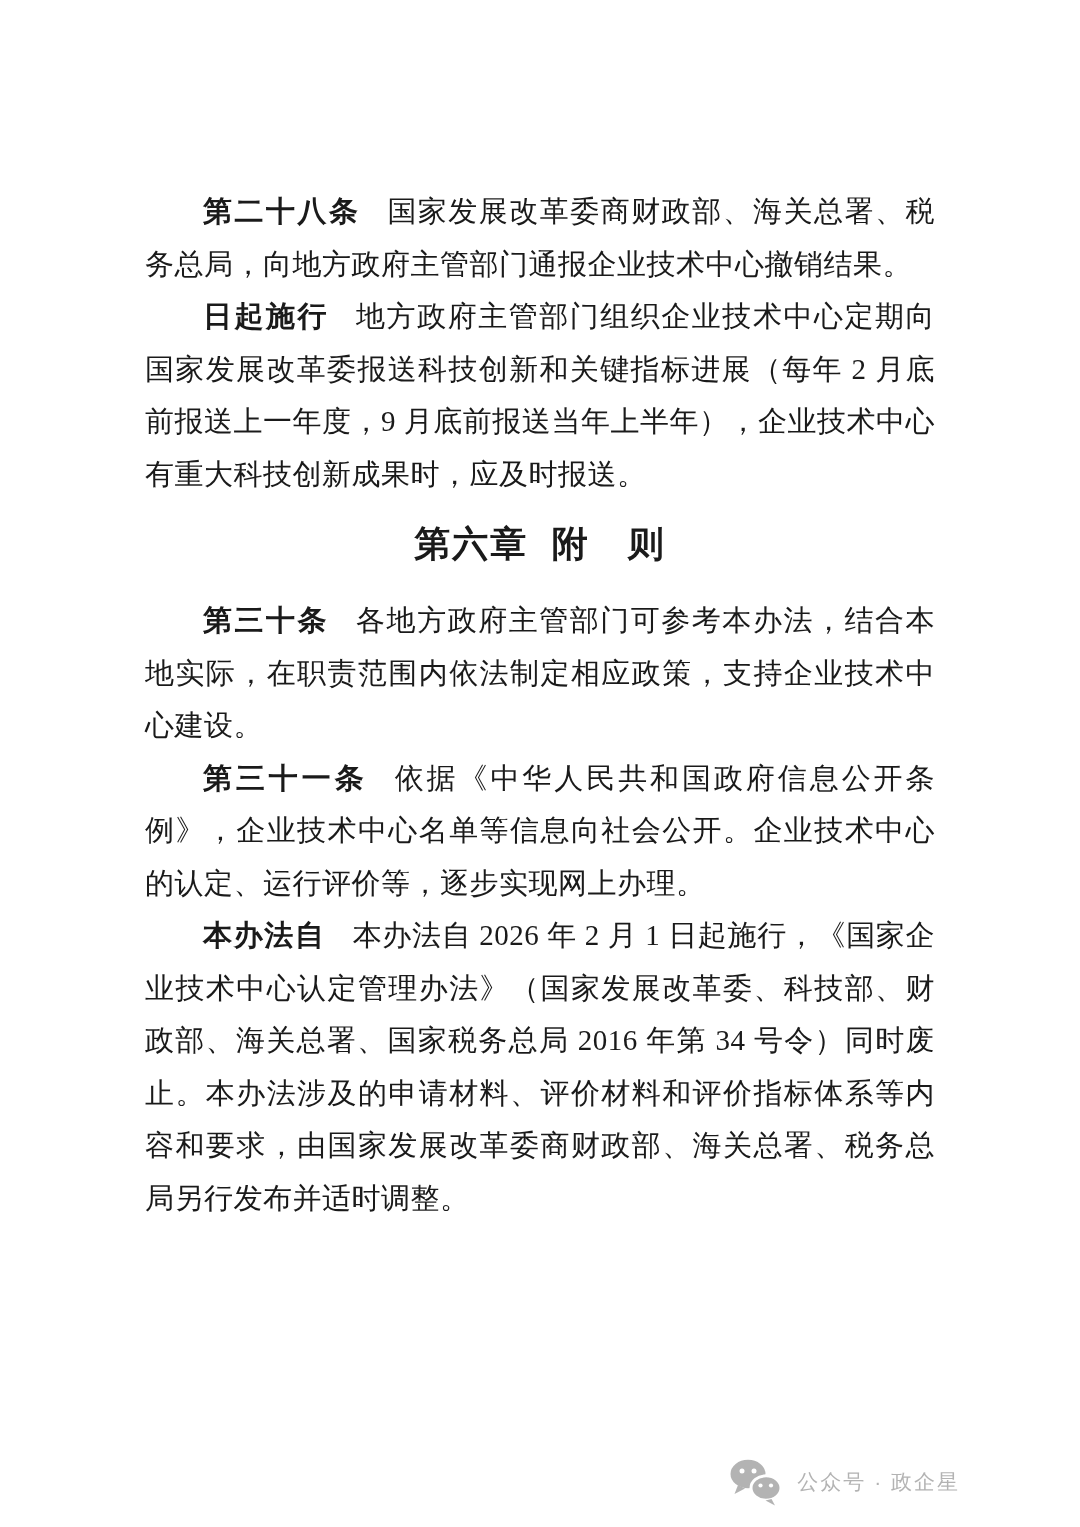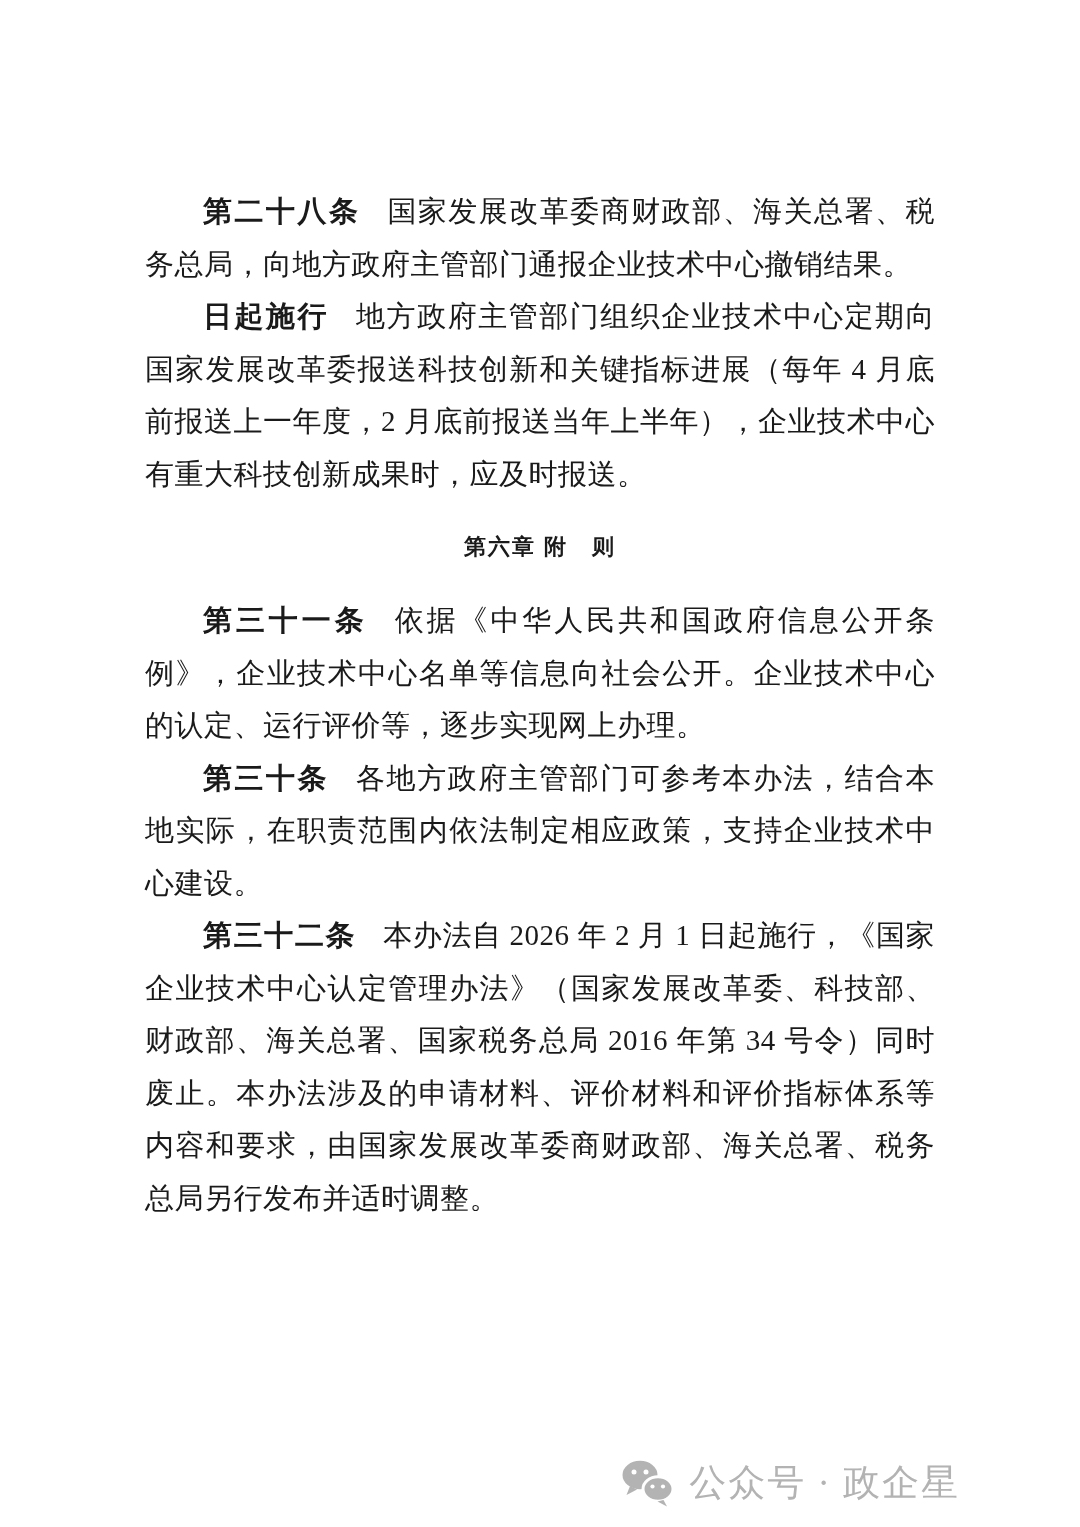--- a/index.html
+++ b/index.html
@@ -27,63 +27,63 @@
     word-break: break-all;
     letter-spacing: 0.5px;
   }
   .article .num {
     font-family: "Liberation Sans", "DejaVu Sans", sans-serif;
     font-weight: 700;
     letter-spacing: 1.5px;
     margin-right: 27px;
   }
   .chapter {
-    font-family: Liberation Sans, sans-serif;
+    font-family: Liberation Mono, monospace;
     font-weight: 700;
-    font-size: 22px;
+    font-size: 36px;
     line-height: 54px;
     text-align: center;
     text-indent: 0;
     margin: 20px 0;
     letter-spacing: 2px;
   }
   .footer {
     position: absolute;
     right: 120px;
     top: 1458px;
     display: flex;
     align-items: center;
     gap: 14px;
     color: #b3b3b3;
   }
   .footer .wicon { display: inline-flex; align-items: center; }
   .footer .wtext {
-    font-family: Liberation Serif, serif;
-    font-size: 37px;
+    font-family: Liberation Sans, sans-serif;
+    font-size: 21px;
     letter-spacing: 2px;
     white-space: nowrap;
   }
 </style>
 </head>
 <body>
 
 <div class="page">
   <div class="content">
 
     <p class="article"><span class="num">第二十八条</span><span>国家发展改革委商财政部、海关总署、税务总局，向地方政府主管部门通报企业技术中心撤销结果。</span></p>
 
-    <p class="article"><span class="num">日起施行</span><span>地方政府主管部门组织企业技术中心定期向国家发展改革委报送科技创新和关键指标进展（每年 4 月底前报送上一年度，2 月底前报送当年上半年），企业技术中心有重大科技创新成果时，应及时报送。</span></p>
+    <p class="article"><span class="num">日起施行</span><span>地方政府主管部门组织企业技术中心定期向国家发展改革委报送科技创新和关键指标进展（每年 2 月底前报送上一年度，9 月底前报送当年上半年），企业技术中心有重大科技创新成果时，应及时报送。</span></p>
 
     <h2 class="chapter">第六章 附　则</h2>
 
+    <p class="article"><span class="num">第三十条</span><span>各地方政府主管部门可参考本办法，结合本地实际，在职责范围内依法制定相应政策，支持企业技术中心建设。</span></p>
+
     <p class="article"><span class="num">第三十一条</span><span>依据《中华人民共和国政府信息公开条例》，企业技术中心名单等信息向社会公开。企业技术中心的认定、运行评价等，逐步实现网上办理。</span></p>
 
-    <p class="article"><span class="num">第三十条</span><span>各地方政府主管部门可参考本办法，结合本地实际，在职责范围内依法制定相应政策，支持企业技术中心建设。</span></p>
-
-    <p class="article"><span class="num">第三十二条</span><span>本办法自 2026 年 2 月 1 日起施行，《国家企业技术中心认定管理办法》（国家发展改革委、科技部、财政部、海关总署、国家税务总局 2016 年第 34 号令）同时废止。本办法涉及的申请材料、评价材料和评价指标体系等内容和要求，由国家发展改革委商财政部、海关总署、税务总局另行发布并适时调整。</span></p>
+    <p class="article"><span class="num">本办法自</span><span>本办法自 2026 年 2 月 1 日起施行，《国家企业技术中心认定管理办法》（国家发展改革委、科技部、财政部、海关总署、国家税务总局 2016 年第 34 号令）同时废止。本办法涉及的申请材料、评价材料和评价指标体系等内容和要求，由国家发展改革委商财政部、海关总署、税务总局另行发布并适时调整。</span></p>
 
 
   </div>
 
   <div class="footer">
     <span class="wicon">
       <svg width="54" height="48" viewBox="0 0 54 48" xmlns="http://www.w3.org/2000/svg" aria-hidden="true">
         <ellipse cx="19" cy="16" rx="17.5" ry="14.2" fill="#b3b3b3"></ellipse>
         <path d="M9 27 L5.5 36 L16 30.5 Z" fill="#b3b3b3"></path>
         <circle cx="13" cy="13" r="2.5" fill="#ffffff"></circle>

